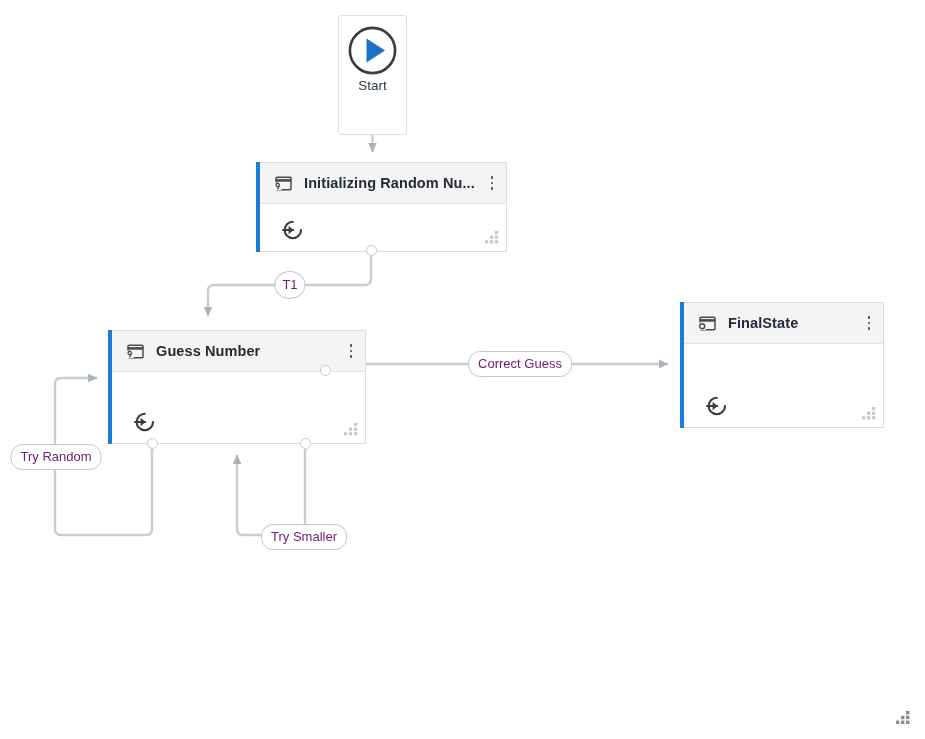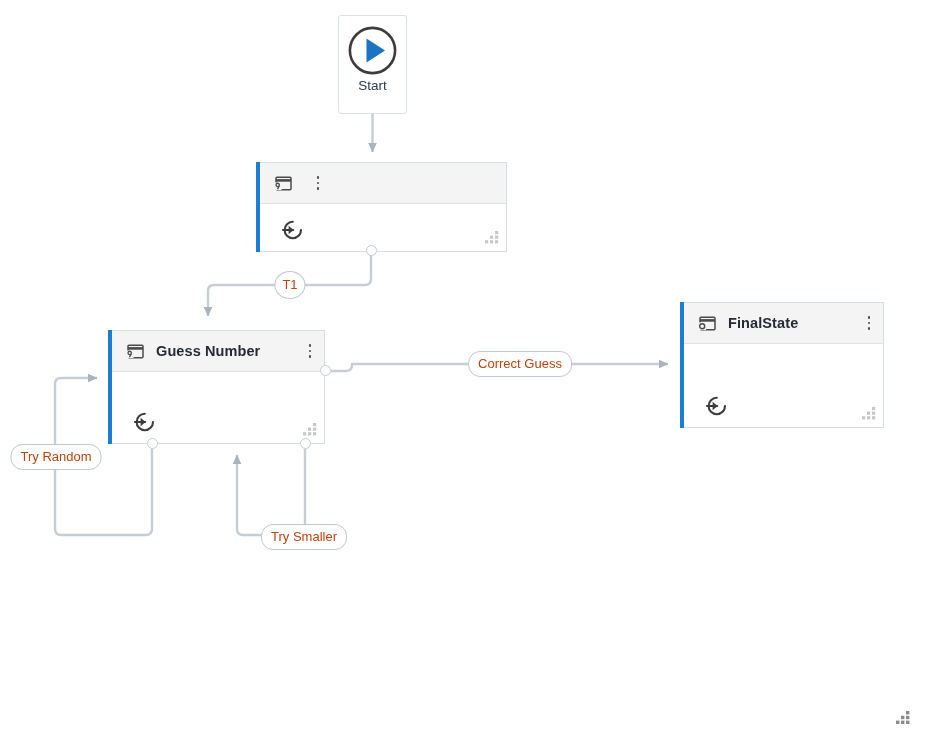--- a/index.html
+++ b/index.html
@@ -28,21 +28,21 @@
     height: 739px;
     pointer-events: none;
   }
 
   
   .start-node {
     position: absolute;
     left: 338px;
     top: 15px;
     width: 69px;
-    height: 99px;
+    height: 120px;
     background: #ffffff;
     border: 1px solid #d8e0e8;
     border-radius: 3px;
     box-sizing: border-box;
     display: flex;
     flex-direction: column;
     align-items: center;
     justify-content: flex-start;
     padding-top: 9px;
   }
@@ -147,21 +147,21 @@
     border: 1.4px solid #c2ccd4;
     box-sizing: border-box;
   }
 
   
   .edge-label {
     position: absolute;
     background: #ffffff;
     border: 1.3px solid #bfc7cf;
     border-radius: 12px;
-    color: #c2410c;
+    color: #701a75;
     font-size: 13px;
     line-height: 1;
     padding: 5px 9px 6px 9px;
     white-space: nowrap;
     box-sizing: border-box;
     transform: translate(-50%, -50%);
   }
   .edge-label.circular {
     border-radius: 50%;
     padding: 6px 7px 7px 7px;
@@ -214,20 +214,21 @@
     <div class="state-accent"></div>
 
     <div class="state-header">
       <svg class="state-icon" viewBox="0 0 19 19">
         <rect x="2" y="3.2" width="15" height="12.6" rx="1" fill="none" stroke="#4a4a4a" stroke-width="1.5"></rect>
         <path d="M 2 6.4 L 17 6.4" stroke="#4a4a4a" stroke-width="2.6"></path>
         <rect x="0.4" y="8.4" width="7.2" height="7.6" fill="#f4f4f4"></rect>
         <circle cx="3.7" cy="10.9" r="1.65" fill="none" stroke="#4a4a4a" stroke-width="1.3"></circle>
         <path d="M 5.1 12.1 L 3.5 15.2" stroke="#4a4a4a" stroke-width="1.3"></path>
       </svg>
+      <span class="state-title">Initializing Random Nu...</span>
       <span class="kebab">
           <i></i>
           <i></i>
           <i></i>
         </span>
     </div>
 
     <div class="state-body">
       <svg class="entry-icon" viewBox="0 0 24 24">
         <path d="M 21 12 A 8.2 8.2 0 1 1 12.8 3.8" fill="none" stroke="#3c3c3c" stroke-width="2.1" stroke-linecap="round"></path>
@@ -241,21 +242,21 @@
             <rect x="10" y="4.6" width="3.2" height="3.2"></rect>
           <rect x="0" y="9.2" width="3.2" height="3.2"></rect>
             <rect x="5" y="9.2" width="3.2" height="3.2"></rect>
             <rect x="10" y="9.2" width="3.2" height="3.2"></rect>
         </g>
       </svg>
     </div>
   </div>
   <div class="port" style="left:366px; top:245px;"></div>
 
-  <div class="state-node" style="left:112px; top:330px; width:213px; height:114px;">
+  <div class="state-node" style="left:112px; top:330px; width:254px; height:114px;">
     <div class="state-accent"></div>
 
     <div class="state-header">
       <svg class="state-icon" viewBox="0 0 19 19">
         <rect x="2" y="3.2" width="15" height="12.6" rx="1" fill="none" stroke="#4a4a4a" stroke-width="1.5"></rect>
         <path d="M 2 6.4 L 17 6.4" stroke="#4a4a4a" stroke-width="2.6"></path>
         <rect x="0.4" y="8.4" width="7.2" height="7.6" fill="#f4f4f4"></rect>
         <circle cx="3.7" cy="10.9" r="1.65" fill="none" stroke="#4a4a4a" stroke-width="1.3"></circle>
         <path d="M 5.1 12.1 L 3.5 15.2" stroke="#4a4a4a" stroke-width="1.3"></path>
       </svg>

